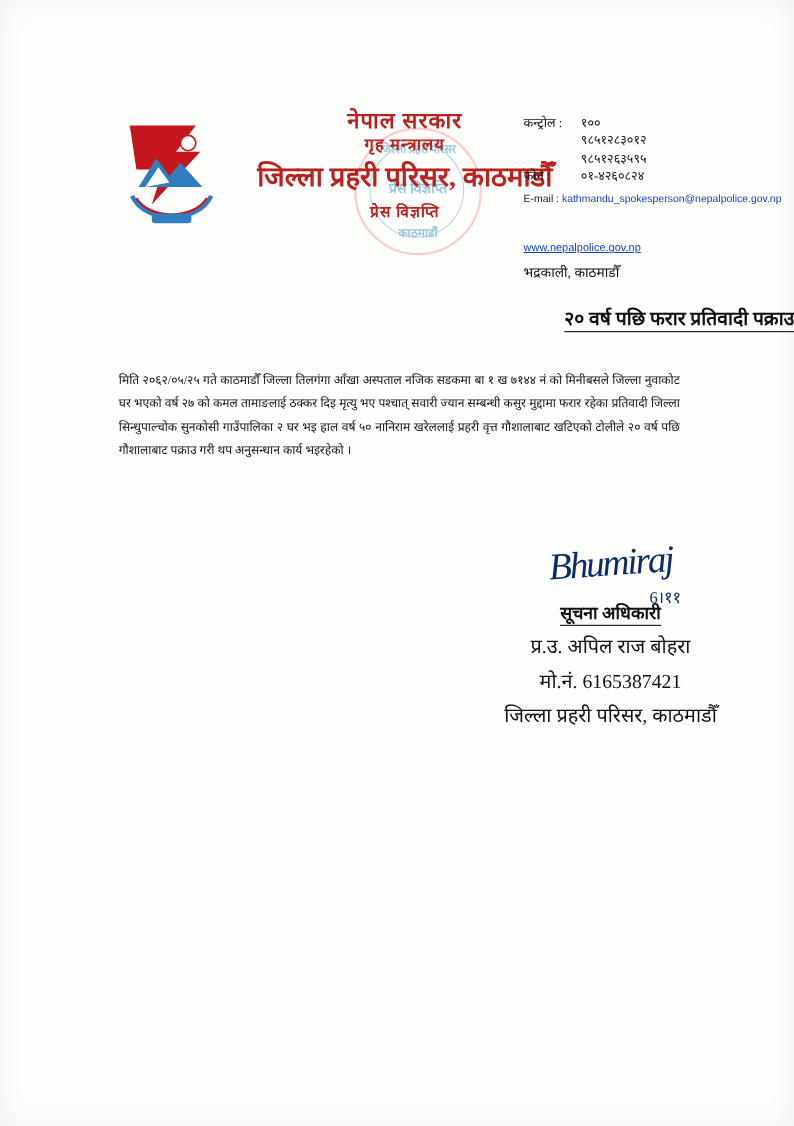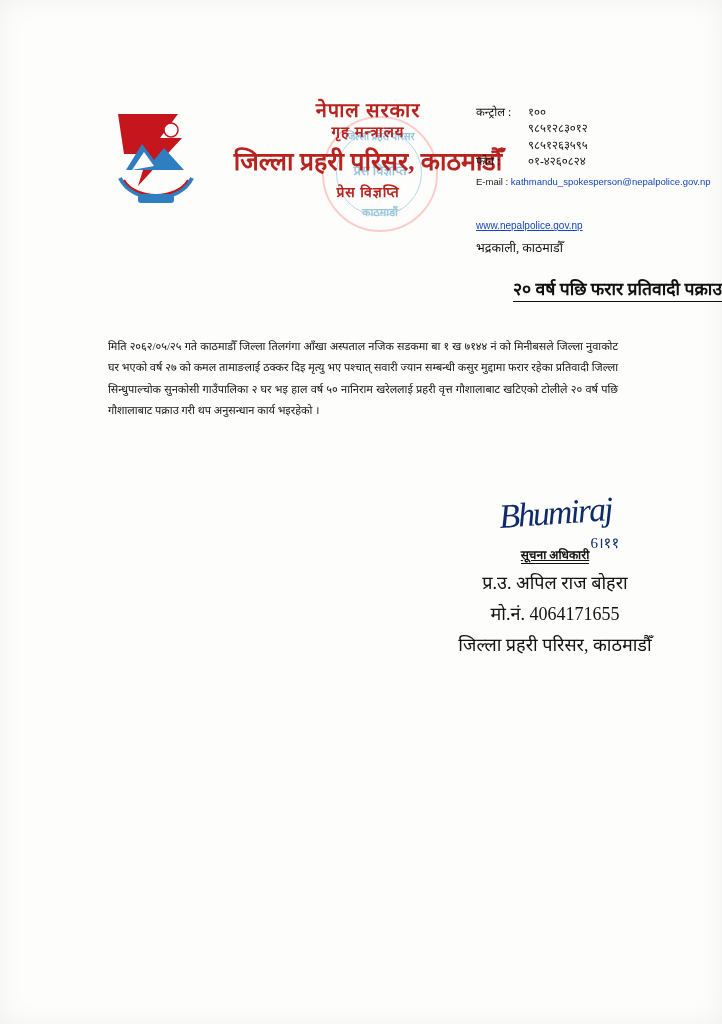--- a/index.html
+++ b/index.html
@@ -220,23 +220,22 @@
   }
   .sign-date {
     position: absolute;
     right: -8px;
     top: 36px;
     font-size: 15px;
     color: #0f2a6b;
   }
   .sign-title {
     margin-top: 16px;
-    font-size: 12px;
-    font-weight: bold;
-    text-decoration: underline;
+    font-size: 16px;
+    font-weight: bold;
   }
   .sign-title span {
     border-bottom: 1.3px solid #111;
     padding-bottom: 1px;
   }
   .sign-name,
   .sign-phone,
   .sign-office {
     font-size: 18px;
     margin-top: 7px;
@@ -314,17 +313,17 @@
 
   <div class="sign-area">
     <div style="position:relative; display:inline-block;">
       <div class="signature">Bhumiraj</div>
       <div class="sign-date">6।११</div>
     </div>
     <div class="sign-title">
       <span>सूचना अधिकारी</span>
     </div>
     <div class="sign-name">प्र.उ. अपिल राज बोहरा</div>
-    <div class="sign-phone">मो.नं. 4064171655</div>
+    <div class="sign-phone">मो.नं. 6165387421</div>
     <div class="sign-office">जिल्ला प्रहरी परिसर, काठमाडौँ</div>
   </div>
 
 </div>
 
 </body></html>

